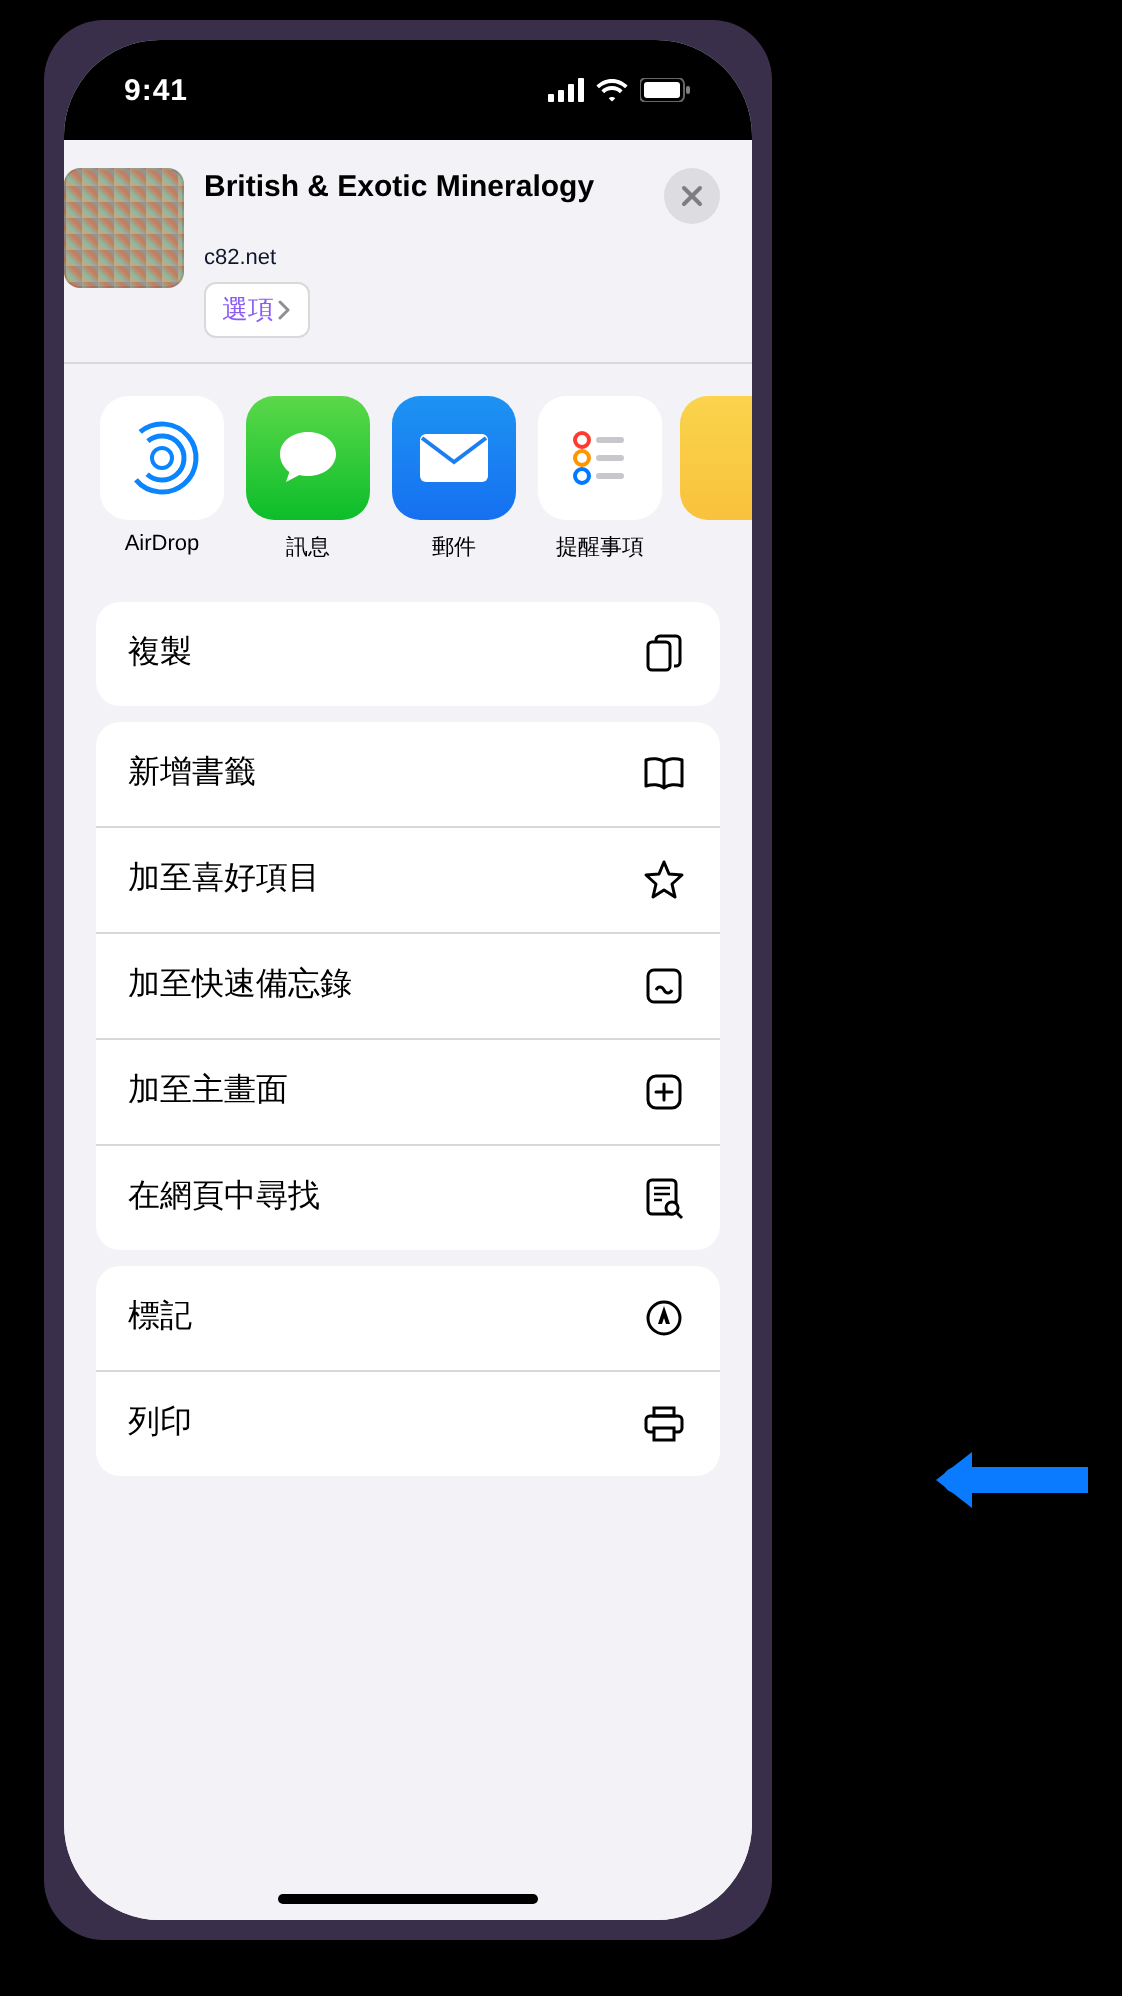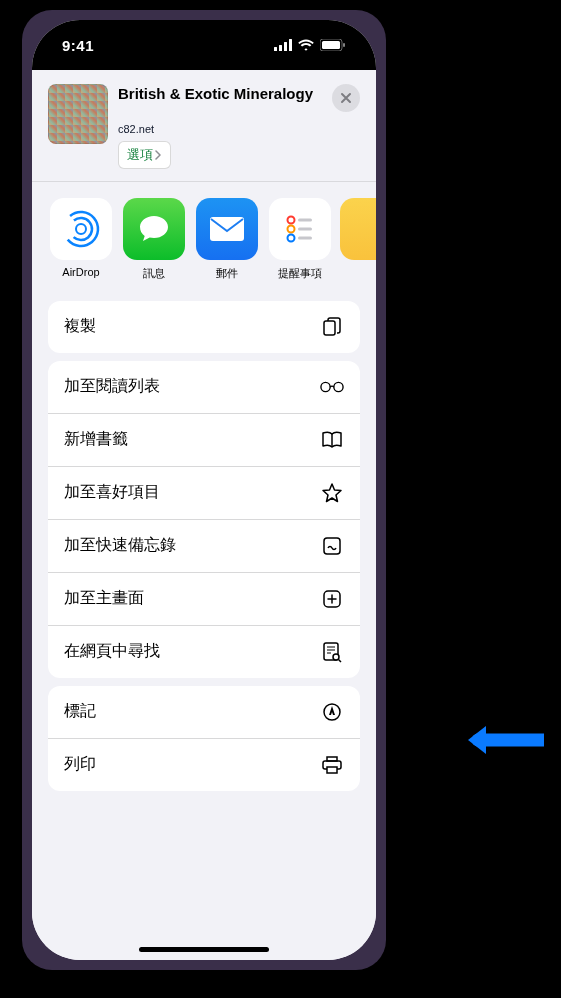--- a/index.html
+++ b/index.html
@@ -57,21 +57,21 @@
       background: #f2f2f7;
       height: calc(100% - 50px);
       border-top-left-radius: 12px;
       border-top-right-radius: 12px;
       overflow-y: auto;
       padding-bottom: 20px;
     }
     .share-header {
       display: flex;
       align-items: flex-start;
-      padding: 14px 16px 12px 16px;
+      padding: 14px 16px 12px 0;
       gap: 10px;
       border-bottom: 0.5px solid rgba(0,0,0,0.1);
     }
     .thumb {
       width: 60px;
       height: 60px;
       border-radius: 8px;
       background: linear-gradient(45deg, #d4a574, #8fb89f, #c97b5a, #7a9dbd);
       background-size: 8px 8px;
       border: 0.5px solid rgba(0,0,0,0.1);
@@ -90,21 +90,21 @@
       margin-top: 19px;
     }
     .options-btn {
       display: inline-flex;
       align-items: center;
       background: #fff;
       border: 0.5px solid rgba(0,0,0,0.15);
       border-radius: 6px;
       padding: 4px 8px;
       font-size: 13px;
-      color: #15803d;
+      color: #8b5cf6;
       margin-top: 6px;
       gap: 2px;
     }
     .close-btn {
       width: 28px;
       height: 28px;
       border-radius: 50%;
       background: rgba(120,120,128,0.18);
       display: flex;
       align-items: center;
@@ -298,30 +298,20 @@
             <svg width="22" height="22" viewBox="0 0 22 22">
                 <rect x="3" y="5" width="11" height="14" rx="2" fill="none" stroke="#000" stroke-width="1.5"></rect>
                 <path d="M7 5V4a2 2 0 012-2h8a2 2 0 012 2v11a2 2 0 01-2 2h-1" fill="none" stroke="#000" stroke-width="1.5"></path>
               </svg>
           </span>
         </div>
       </div>
 
       <div class="action-group">
         <div class="action-item">
-          <span>加至閱讀列表</span>
-          <span class="action-icon">
-            <svg width="26" height="14" viewBox="0 0 26 14">
-                <circle cx="6" cy="7" r="5" fill="none" stroke="#000" stroke-width="1.5"></circle>
-                <circle cx="20" cy="7" r="5" fill="none" stroke="#000" stroke-width="1.5"></circle>
-                <path d="M11 7c1-1 3-1 4 0" fill="none" stroke="#000" stroke-width="1.5"></path>
-              </svg>
-          </span>
-        </div>
-        <div class="action-item">
           <span>新增書籤</span>
           <span class="action-icon">
             <svg width="22" height="18" viewBox="0 0 22 18">
                 <path d="M11 3c-2-2-6-2-9-1v13c3-1 7-1 9 1 2-2 6-2 9-1V2c-3-1-7-1-9 1z" fill="none" stroke="#000" stroke-width="1.5" stroke-linejoin="round"></path>
                 <line x1="11" y1="3" x2="11" y2="16" stroke="#000" stroke-width="1.5"></line>
               </svg>
           </span>
         </div>
         <div class="action-item">
           <span>加至喜好項目</span>

